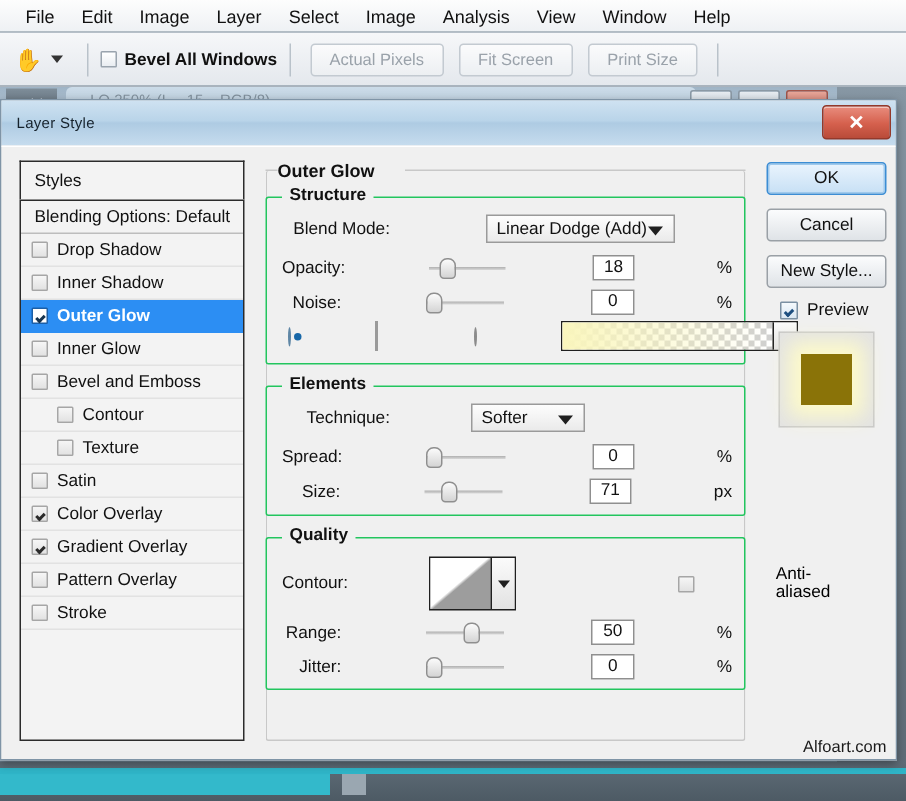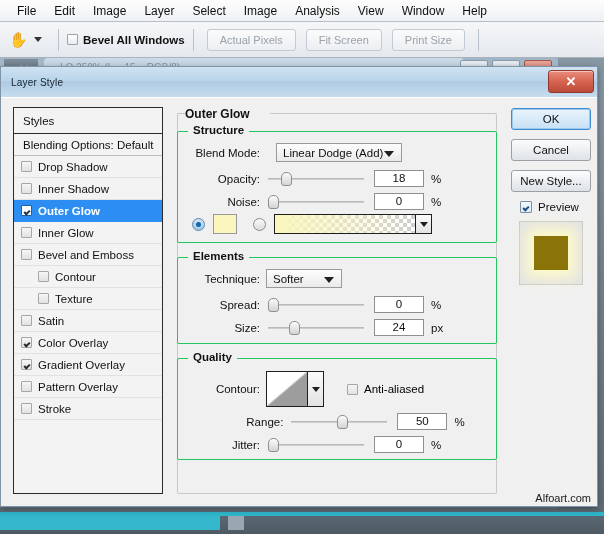--- a/index.html
+++ b/index.html
@@ -171,21 +171,21 @@
     position:absolute;left:0;top:7px;right:0;bottom:0;
     border:1px solid #c8c8c8;border-top:none;border-radius:2px;
   }
   .outer-frame::before{
     content:"";position:absolute;left:-1px;top:-1px;width:8px;height:1px;background:#c8c8c8;
   }
   .outer-frame::after{
     content:"";position:absolute;right:-1px;top:-1px;left:92px;height:1px;background:#c8c8c8;
   }
 
-  .fr{display:flex;align-items:center;position:absolute;}
+  .fr{display:flex;align-items:center;position:absolute;gap:48px;}
   .lbl{font-size:11.5px;color:#111;text-align:right;}
 
   .ps-select{
     height:19px;border:1px solid #9a9a9a;background:linear-gradient(#fdfdfd,#eaeaea);
     display:flex;align-items:center;padding:0 6px;font-size:11.5px;color:#111;
     position:relative;box-sizing:border-box;
   }
   .ps-select .sel-caret{
     position:absolute;right:7px;top:50%;margin-top:-2px;
     width:0;height:0;border-left:5px solid transparent;border-right:5px solid transparent;
@@ -496,21 +496,21 @@
             <div class="numbox" style="margin-left:10px;">0</div>
             <span class="unit">%</span>
           </div>
 
           <div class="fr" style="left:10px;top:61px;width:300px;">
             <span class="lbl" style="width:72px;">Size:</span>
             <div class="slider" style="margin-left:8px;width:96px;">
               <div class="track"></div>
               <div class="knob" style="left:22%;"></div>
             </div>
-            <div class="numbox" style="margin-left:10px;">24</div>
+            <div class="numbox" style="margin-left:10px;">71</div>
             <span class="unit">px</span>
           </div>
         </div>
 
         <div class="group" style="top:251px;height:100px;">
           <div class="group-legend">Quality</div>
 
           <div class="fr" style="left:10px;top:12px;width:300px;">
             <span class="lbl" style="width:72px;">Contour:</span>
             <div class="contour-wrap" style="margin-left:6px;">

